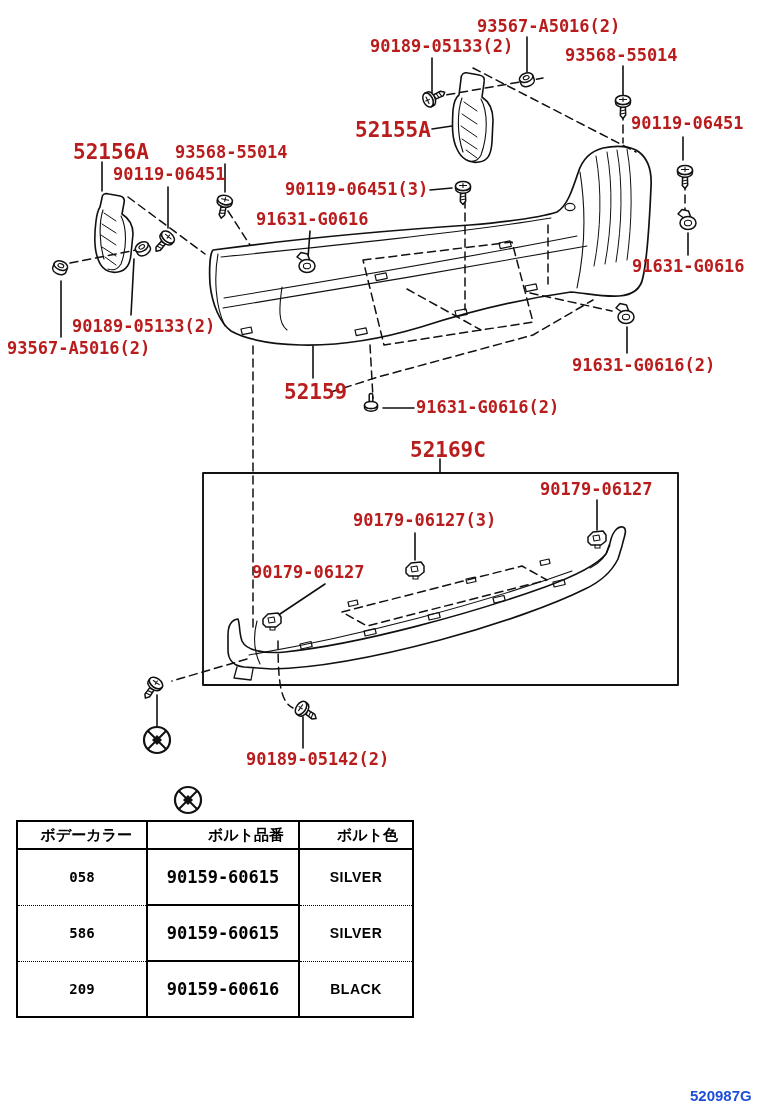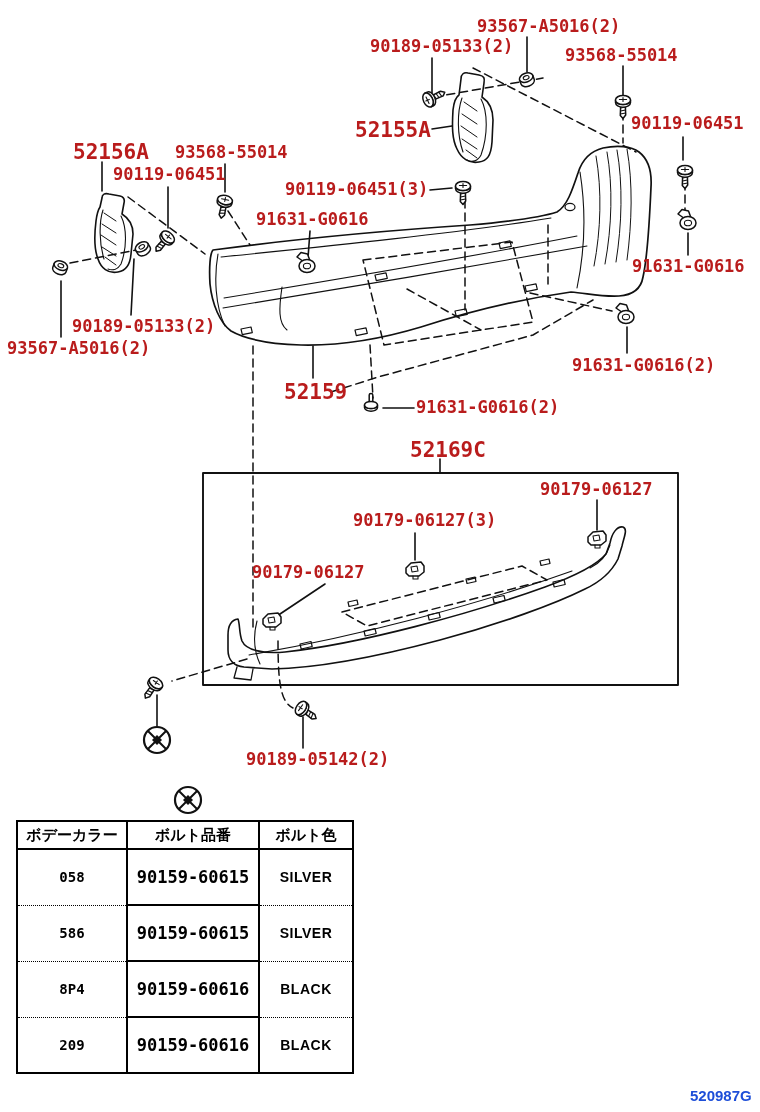--- a/index.html
+++ b/index.html
@@ -17,21 +17,21 @@
     position:absolute;left:690px;top:1087px;z-index:2;color:#1d4ed8;
     font:700 15px "Liberation Sans", sans-serif;
     text-align:right;
   }
   #parts-table{
     position:absolute;left:16px;top:820px;z-index:2;
     border-collapse:collapse;background:#fff;border:2.5px solid #000;
   }
   #parts-table th{
     font:700 15px "DejaVu Sans","Liberation Sans",sans-serif;
-    height:26px;text-align:center;border-bottom:2.5px solid #000;padding:0 4px;
+    height:26px;text-align:right;border-bottom:2.5px solid #000;padding:0 14px;
   }
   #parts-table td{height:22px;text-align:center;padding:16px 3px;color:#000;}
   #parts-table .c1{width:100px;}
   #parts-table .c2{width:122px;border-left:2.2px solid #000;border-right:2.2px solid #000;}
   #parts-table .c3{width:84px;}
   #parts-table td.c1{font:700 14px "DejaVu Sans Mono",monospace;}
   #parts-table td.c2{font:700 17px "DejaVu Sans Mono",monospace;}
   #parts-table td.c3{font:700 14px "Liberation Sans",sans-serif;letter-spacing:0.5px;}
   #parts-table tbody tr + tr td{border-top:1.6px dotted #000;}
   #parts-table tbody tr + tr td.c2{border-top:2px solid #000;}
@@ -217,25 +217,20 @@
       <td class="c1">058</td>
       <td class="c2">90159-60615</td>
       <td class="c3">SILVER</td>
     </tr>
     <tr>
       <td class="c1">586</td>
       <td class="c2">90159-60615</td>
       <td class="c3">SILVER</td>
     </tr>
     <tr>
-      <td class="c1">8P4</td>
-      <td class="c2">90159-60616</td>
-      <td class="c3">BLACK</td>
-    </tr>
-    <tr>
       <td class="c1">209</td>
       <td class="c2">90159-60616</td>
       <td class="c3">BLACK</td>
     </tr>
   </tbody>
 </table>
 
 <div class="footer-code">520987G</div>
 
 </body></html>

